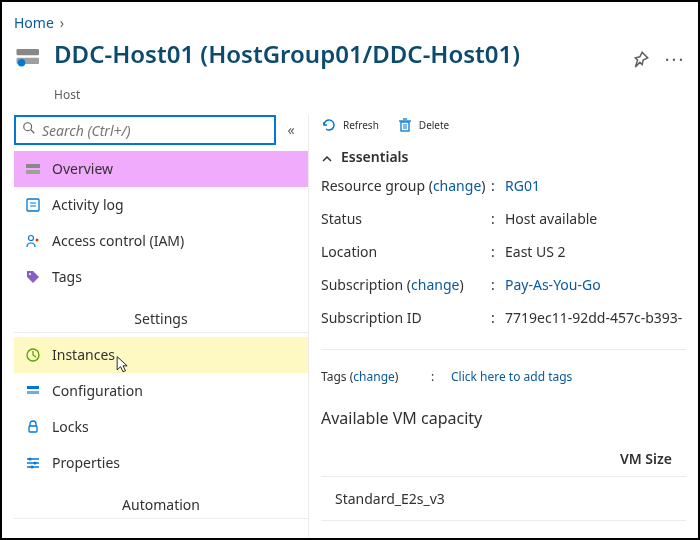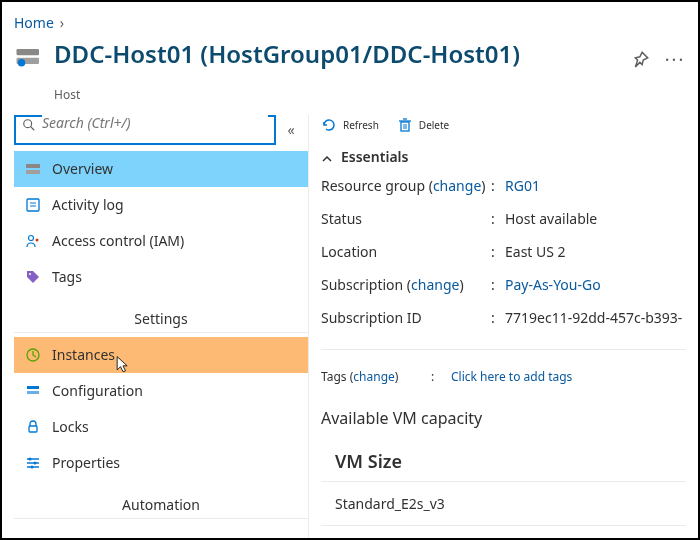--- a/index.html
+++ b/index.html
@@ -20,29 +20,29 @@
   .header-actions { display: flex; align-items: center; gap: 12px; padding-top: 8px; }
   .icon-btn { width: 22px; height: 22px; display: flex; align-items: center; justify-content: center; cursor: pointer; color: #605e5c; }
 
   
   .body { display: flex; flex: 1; min-height: 0; }
   .left { width: 295px; border-right: 1px solid #edebe9; display: flex; flex-direction: column; }
   .right { flex: 1; padding-left: 12px; min-width: 0; }
 
   
   .search-row { display: flex; align-items: center; gap: 6px; padding-right: 8px; margin-bottom: 6px; }
-  .search-box { flex: 1; border: 2px solid #0078d4; height: 30px; display: flex; align-items: flex-end; padding: 11px 6px; gap: 6px; }
+  .search-box { flex: 1; border: 2px solid #0078d4; height: 30px; display: flex; align-items: flex-start; padding: 4px 6px; gap: 6px; }
   .search-box input { border: none; outline: none; font-size: 14px; flex: 1; font-style: italic; color: #605e5c; }
   .collapse { width: 18px; text-align: center; cursor: pointer; color: #605e5c; font-size: 14px; }
 
   
   .nav { display: flex; flex-direction: column; }
   .nav-item { height: 36px; display: flex; align-items: center; gap: 10px; padding: 0 10px; font-size: 14px; cursor: pointer; position: relative; }
-  .nav-item.active { background: #7dd3fc; }
-  .nav-item.hovered { background: #fdba74; }
+  .nav-item.active { background: #f0abfc; }
+  .nav-item.hovered { background: #fef9c3; }
   .nav-icon { width: 18px; height: 18px; display: flex; align-items: center; justify-content: center; flex-shrink: 0; }
   .section-title { font-size: 14px; font-weight: 400; color: #323130; padding: 14px 10px 4px 10px; border-bottom: 1px solid #edebe9; margin-bottom: 4px; text-align: center; }
 
   
   .action-bar { display: flex; align-items: center; gap: 18px; padding: 2px 0 14px 0; }
   .action-btn { display: flex; align-items: center; gap: 6px; font-size: 10px; color: #323130; cursor: pointer; }
   .action-btn .ic { width: 16px; height: 16px; color: #0078d4; }
 
   
   .essentials-head { display: flex; align-items: center; gap: 8px; font-size: 14px; font-weight: 600; padding-bottom: 10px; }
@@ -53,21 +53,21 @@
   .ess-label .chg { color: #0a5aa0; cursor: pointer; }
   .ess-colon { width: 14px; color: #323130; }
   .ess-val { color: #323130; white-space: nowrap; overflow: hidden; text-overflow: clip; }
   .ess-val.link { color: #0a5aa0; cursor: pointer; }
   .ess-sep { border-top: 1px solid #edebe9; margin: 8px 0 4px 0; }
   .ess-tags-row { display: flex; align-items: center; font-size: 12px; }
 
   
   .vm-head { font-size: 16px; padding: 22px 0 12px 0; }
   .vm-table { width: 100%; }
-  .vm-th { font-size: 18px; font-weight: 600; padding: 8px 14px; }
+  .vm-th { font-size: 14px; font-weight: 600; padding: 8px 14px; text-align: right; }
   .vm-td { font-size: 14px; padding: 12px 14px; border-top: 1px solid #edebe9; border-bottom: 1px solid #edebe9; }
 
   
   .cursor { position: absolute; width: 18px; height: 20px; pointer-events: none; }
 </style>
 </head>
 <body>
 
 <div class="root">
 

